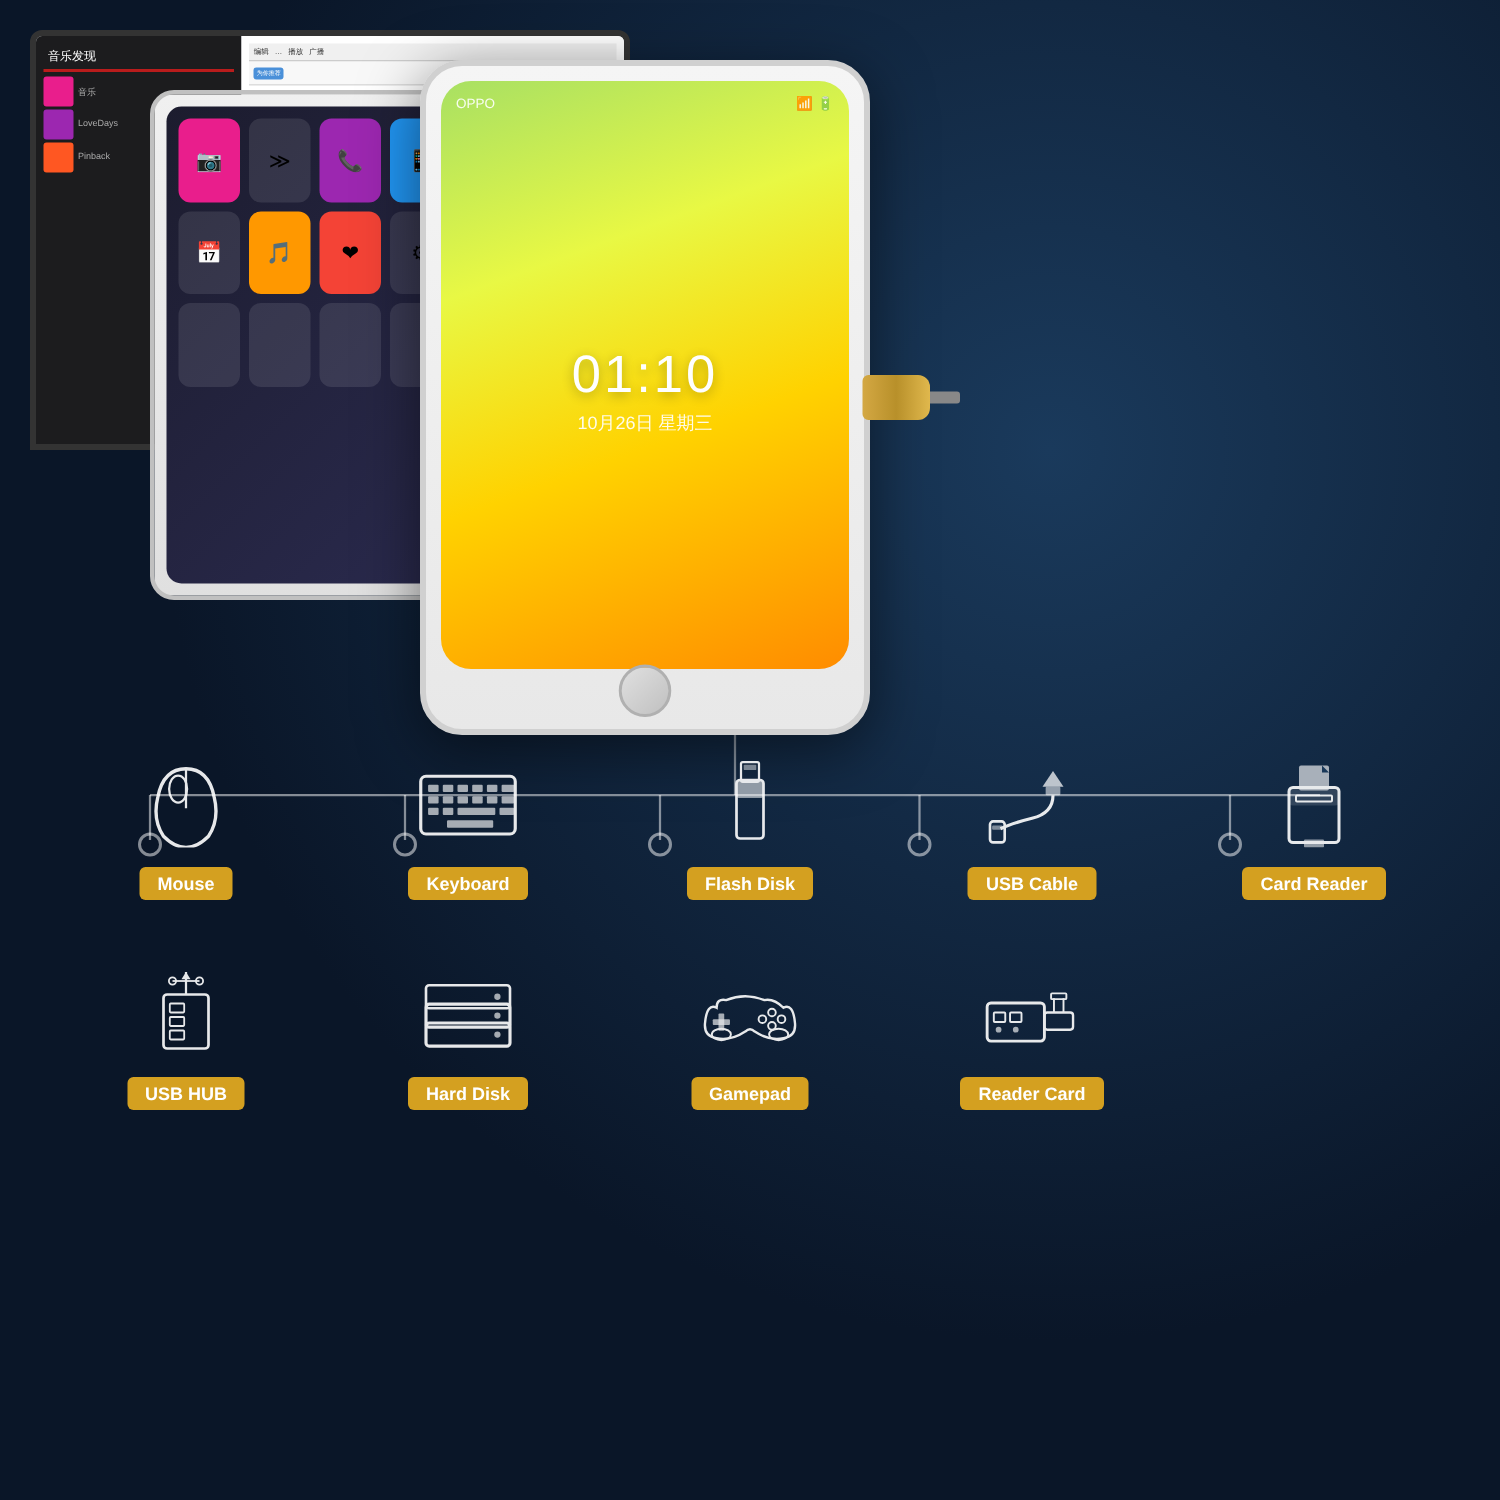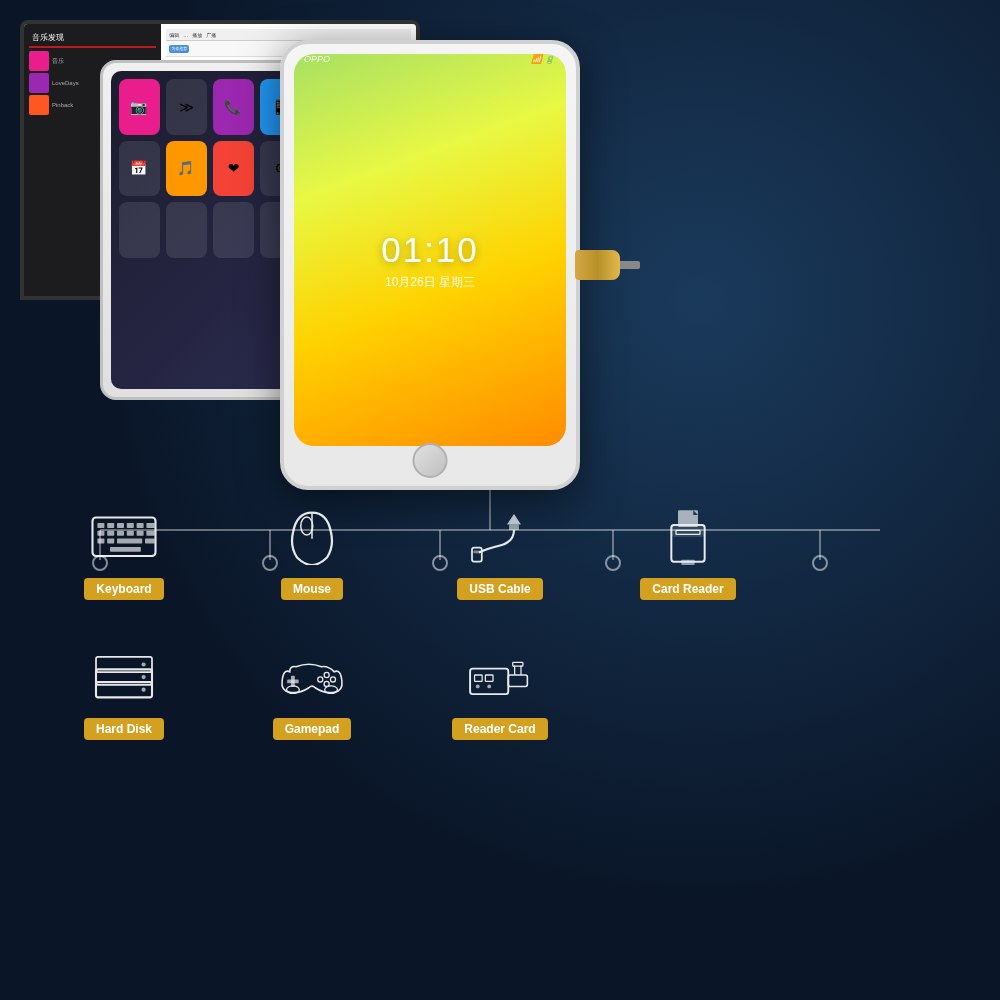--- a/index.html
+++ b/index.html
@@ -209,26 +209,25 @@
       width: 35px;
       height: 35px;
       border-radius: 50%;
       background: linear-gradient(135deg, #e0e0e0, #c0c0c0);
       border: 2px solid #b0b0b0;
     }
     .phone-status-bar {
       height: 20px;
       width: 100%;
       display: flex;
-      align-items: flex-start;
+      align-items: flex-end;
       justify-content: space-between;
       padding: 0 10px;
       color: rgba(255,255,255,0.9);
       font-size: 9px;
-      font-style: italic;
     }
 
     
     .usb-adapter {
       position: absolute;
       right: -40px;
       top: 50%;
       transform: translateY(-50%);
       width: 45px;
       height: 30px;
@@ -409,20 +408,31 @@
     </div>
   </div>
 </div>
 
 <div class="grid-section">
 
   <div class="items-grid">
 
     <div class="device-item">
       <div class="device-icon-wrap">
+        <svg viewBox="0 0 80 80" xmlns="http://www.w3.org/2000/svg">
+          <path d="M40 10 Q20 10 15 35 Q10 55 20 70 Q30 80 40 80 Q50 80 60 70 Q70 55 65 35 Q60 10 40 10Z" fill="none" stroke="#fff" stroke-width="3"></path>
+          <line x1="40" y1="10" x2="40" y2="45" stroke="#fff" stroke-width="2"></line>
+          <ellipse cx="33" cy="28" rx="8" ry="12" fill="none" stroke="#fff" stroke-width="2"></ellipse>
+        </svg>
+      </div>
+      <div class="device-label">Mouse</div>
+    </div>
+
+    <div class="device-item">
+      <div class="device-icon-wrap">
         <svg viewBox="0 0 100 70" xmlns="http://www.w3.org/2000/svg">
           <rect x="5" y="10" width="90" height="55" rx="5" fill="none" stroke="#fff" stroke-width="3"></rect>
           <rect x="12" y="18" width="10" height="7" rx="1" fill="#fff" opacity="0.7"></rect>
           <rect x="26" y="18" width="10" height="7" rx="1" fill="#fff" opacity="0.7"></rect>
           <rect x="40" y="18" width="10" height="7" rx="1" fill="#fff" opacity="0.7"></rect>
           <rect x="54" y="18" width="10" height="7" rx="1" fill="#fff" opacity="0.7"></rect>
           <rect x="68" y="18" width="10" height="7" rx="1" fill="#fff" opacity="0.7"></rect>
           <rect x="82" y="18" width="12" height="7" rx="1" fill="#fff" opacity="0.7"></rect>
           <rect x="12" y="29" width="10" height="7" rx="1" fill="#fff" opacity="0.7"></rect>
           <rect x="26" y="29" width="10" height="7" rx="1" fill="#fff" opacity="0.7"></rect>
@@ -435,29 +445,29 @@
           <rect x="40" y="40" width="36" height="7" rx="1" fill="#fff" opacity="0.7"></rect>
           <rect x="80" y="40" width="14" height="7" rx="1" fill="#fff" opacity="0.7"></rect>
           <rect x="30" y="52" width="44" height="7" rx="1" fill="#fff" opacity="0.7"></rect>
         </svg>
       </div>
       <div class="device-label">Keyboard</div>
     </div>
 
     <div class="device-item">
       <div class="device-icon-wrap">
-        <svg viewBox="0 0 80 80" xmlns="http://www.w3.org/2000/svg">
-          <path d="M40 10 Q20 10 15 35 Q10 55 20 70 Q30 80 40 80 Q50 80 60 70 Q70 55 65 35 Q60 10 40 10Z" fill="none" stroke="#fff" stroke-width="3"></path>
-          <line x1="40" y1="10" x2="40" y2="45" stroke="#fff" stroke-width="2"></line>
-          <ellipse cx="33" cy="28" rx="8" ry="12" fill="none" stroke="#fff" stroke-width="2"></ellipse>
-        </svg>
-      </div>
-      <div class="device-label">Mouse</div>
-    </div>
-
+        <svg viewBox="0 0 60 100" xmlns="http://www.w3.org/2000/svg">
+          <rect x="15" y="25" width="30" height="65" rx="4" fill="none" stroke="#fff" stroke-width="3"></rect>
+          <rect x="15" y="25" width="30" height="20" rx="4" fill="#fff" opacity="0.6"></rect>
+          <rect x="20" y="5" width="20" height="22" rx="2" fill="none" stroke="#fff" stroke-width="2.5"></rect>
+          <rect x="23" y="8" width="14" height="6" rx="1" fill="#fff" opacity="0.5"></rect>
+        </svg>
+      </div>
+      <div class="device-label">Flash Disk</div>
+    </div>
 
     <div class="device-item">
       <div class="device-icon-wrap">
         <svg viewBox="0 0 100 80" xmlns="http://www.w3.org/2000/svg">
           <path d="M70 10 L80 25 L60 25 Z" fill="#fff" opacity="0.8"></path>
           <rect x="63" y="25" width="14" height="8" rx="1" fill="#fff" opacity="0.6"></rect>
           <path d="M70 33 Q70 50 50 55 Q30 60 20 65" stroke="#fff" stroke-width="3" fill="none"></path>
           <rect x="10" y="58" width="14" height="20" rx="3" fill="none" stroke="#fff" stroke-width="2.5"></rect>
           <rect x="12" y="62" width="10" height="4" rx="1" fill="#fff" opacity="0.5"></rect>
         </svg>
@@ -483,20 +493,39 @@
       </div>
       <div class="device-label">Card Reader</div>
     </div>
   </div>
 
   <div class="row-spacer"></div>
 
   <div class="items-grid">
 
 
+    <div class="device-item">
+      <div class="device-icon-wrap">
+        <svg viewBox="0 0 80 100" xmlns="http://www.w3.org/2000/svg">
+
+          <line x1="40" y1="5" x2="40" y2="30" stroke="#fff" stroke-width="2.5"></line>
+          <line x1="25" y1="15" x2="55" y2="15" stroke="#fff" stroke-width="2"></line>
+          <circle cx="25" cy="15" r="4" fill="none" stroke="#fff" stroke-width="2"></circle>
+          <circle cx="55" cy="15" r="4" fill="none" stroke="#fff" stroke-width="2"></circle>
+          <polygon points="40,5 35,13 45,13" fill="#fff"></polygon>
+
+          <rect x="15" y="30" width="50" height="60" rx="4" fill="none" stroke="#fff" stroke-width="3"></rect>
+
+          <rect x="22" y="40" width="16" height="10" rx="1" fill="none" stroke="#fff" stroke-width="2"></rect>
+          <rect x="22" y="55" width="16" height="10" rx="1" fill="none" stroke="#fff" stroke-width="2"></rect>
+          <rect x="22" y="70" width="16" height="10" rx="1" fill="none" stroke="#fff" stroke-width="2"></rect>
+        </svg>
+      </div>
+      <div class="device-label">USB HUB</div>
+    </div>
 
     <div class="device-item">
       <div class="device-icon-wrap">
         <svg viewBox="0 0 100 80" xmlns="http://www.w3.org/2000/svg">
 
           <rect x="10" y="50" width="80" height="22" rx="3" fill="none" stroke="#fff" stroke-width="3"></rect>
           <rect x="10" y="32" width="80" height="22" rx="3" fill="none" stroke="#fff" stroke-width="3"></rect>
           <rect x="10" y="14" width="80" height="22" rx="3" fill="none" stroke="#fff" stroke-width="2.5"></rect>
 
           <circle cx="78" cy="25" r="3" fill="#fff" opacity="0.7"></circle>

